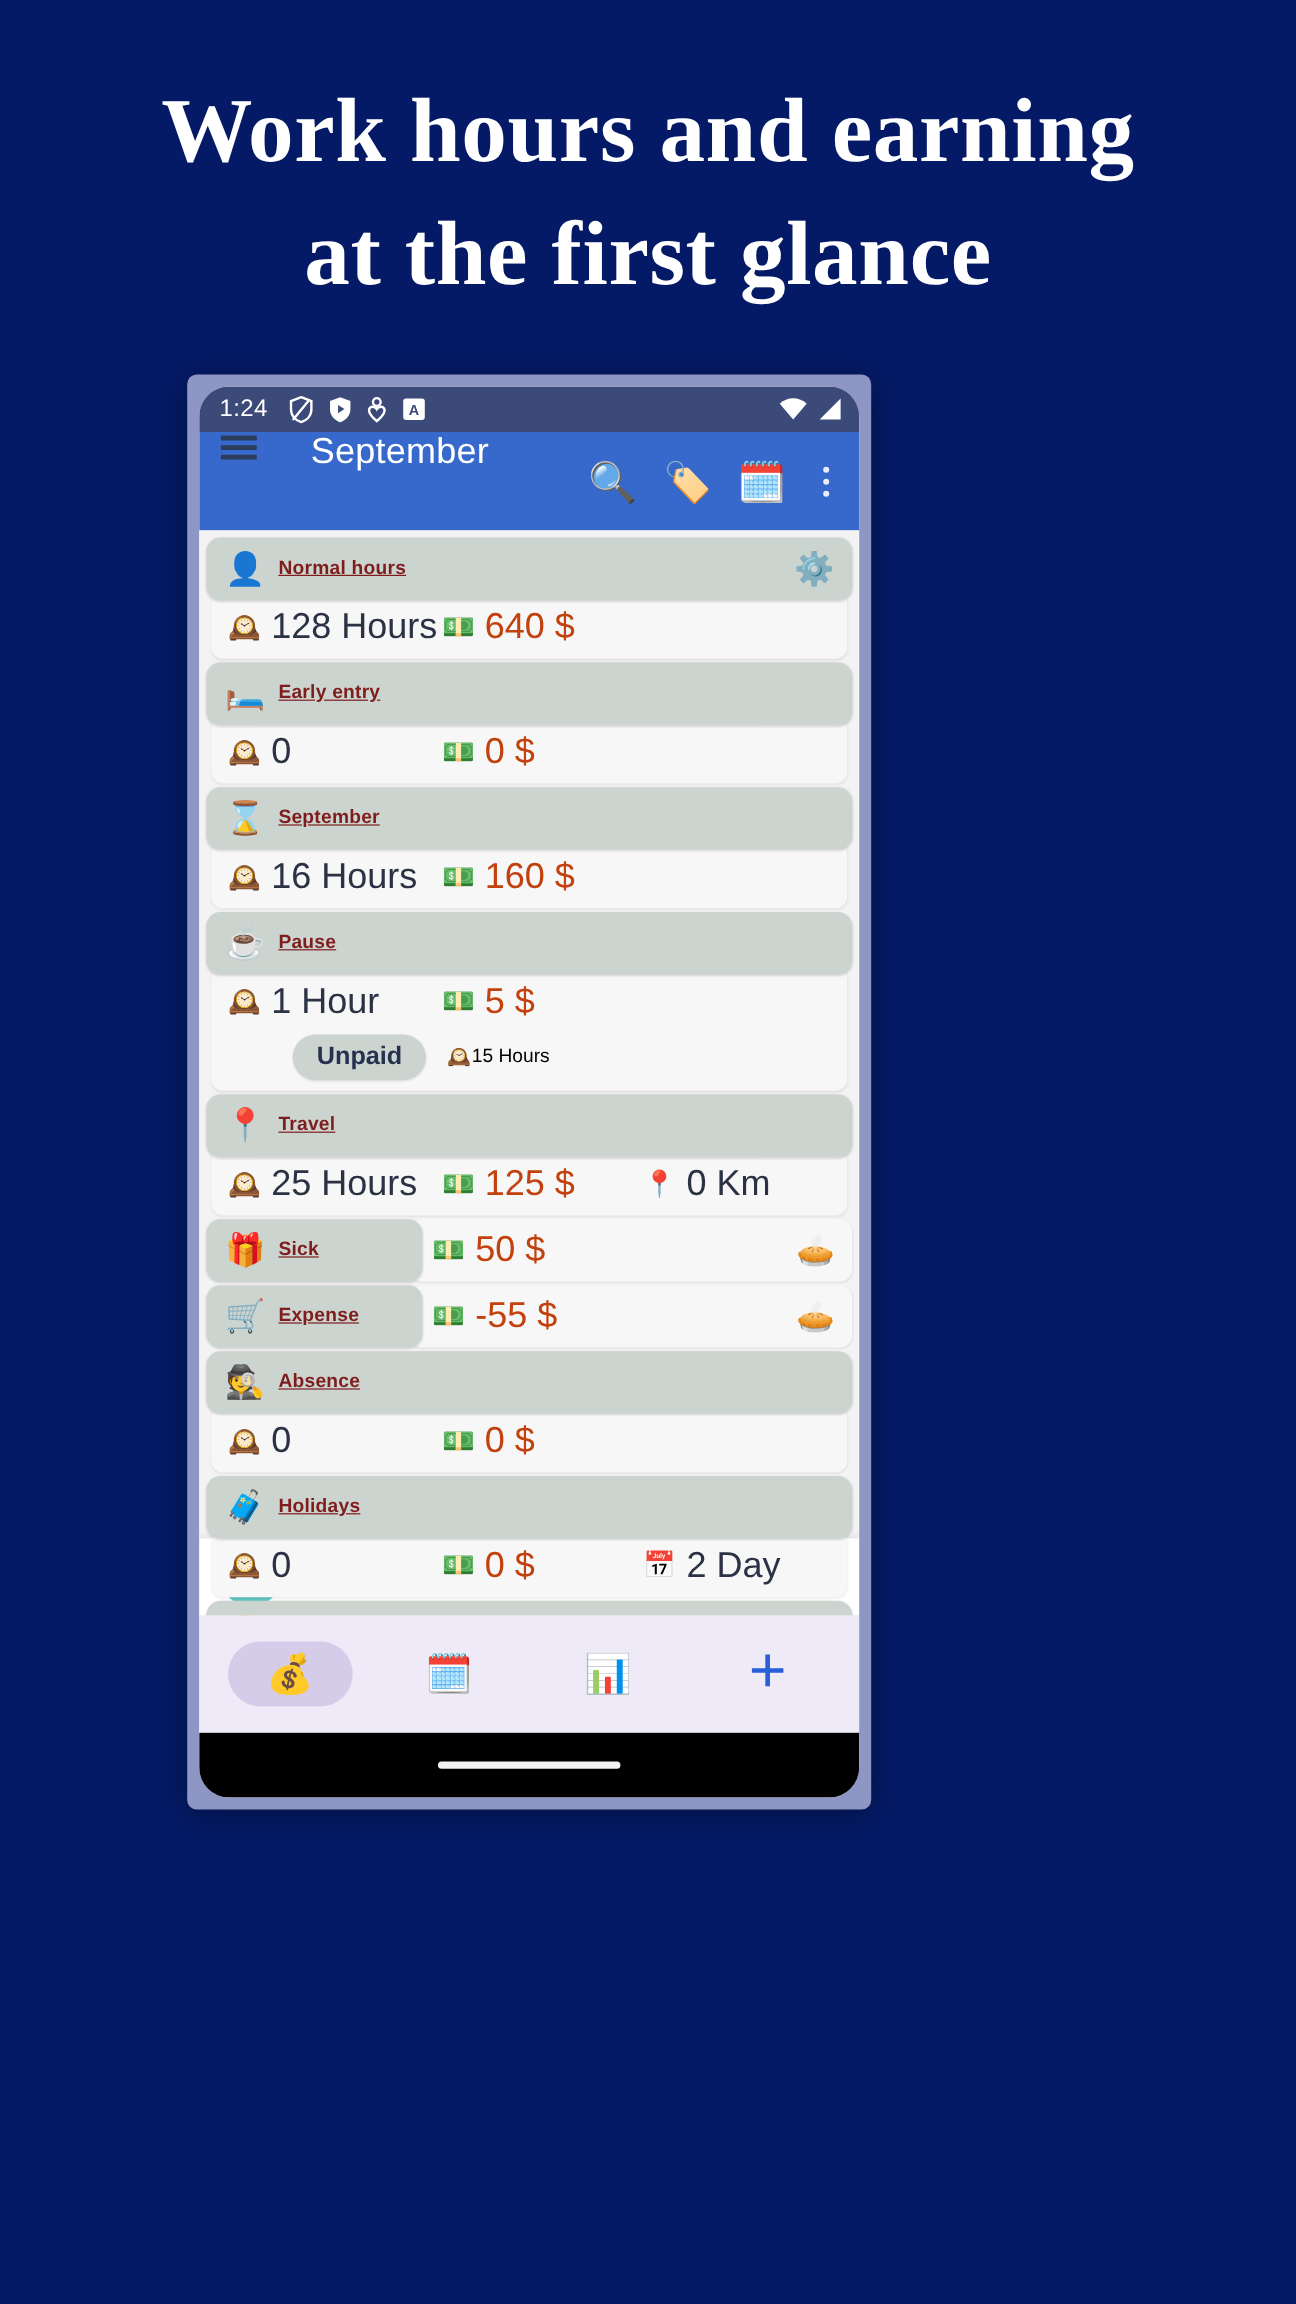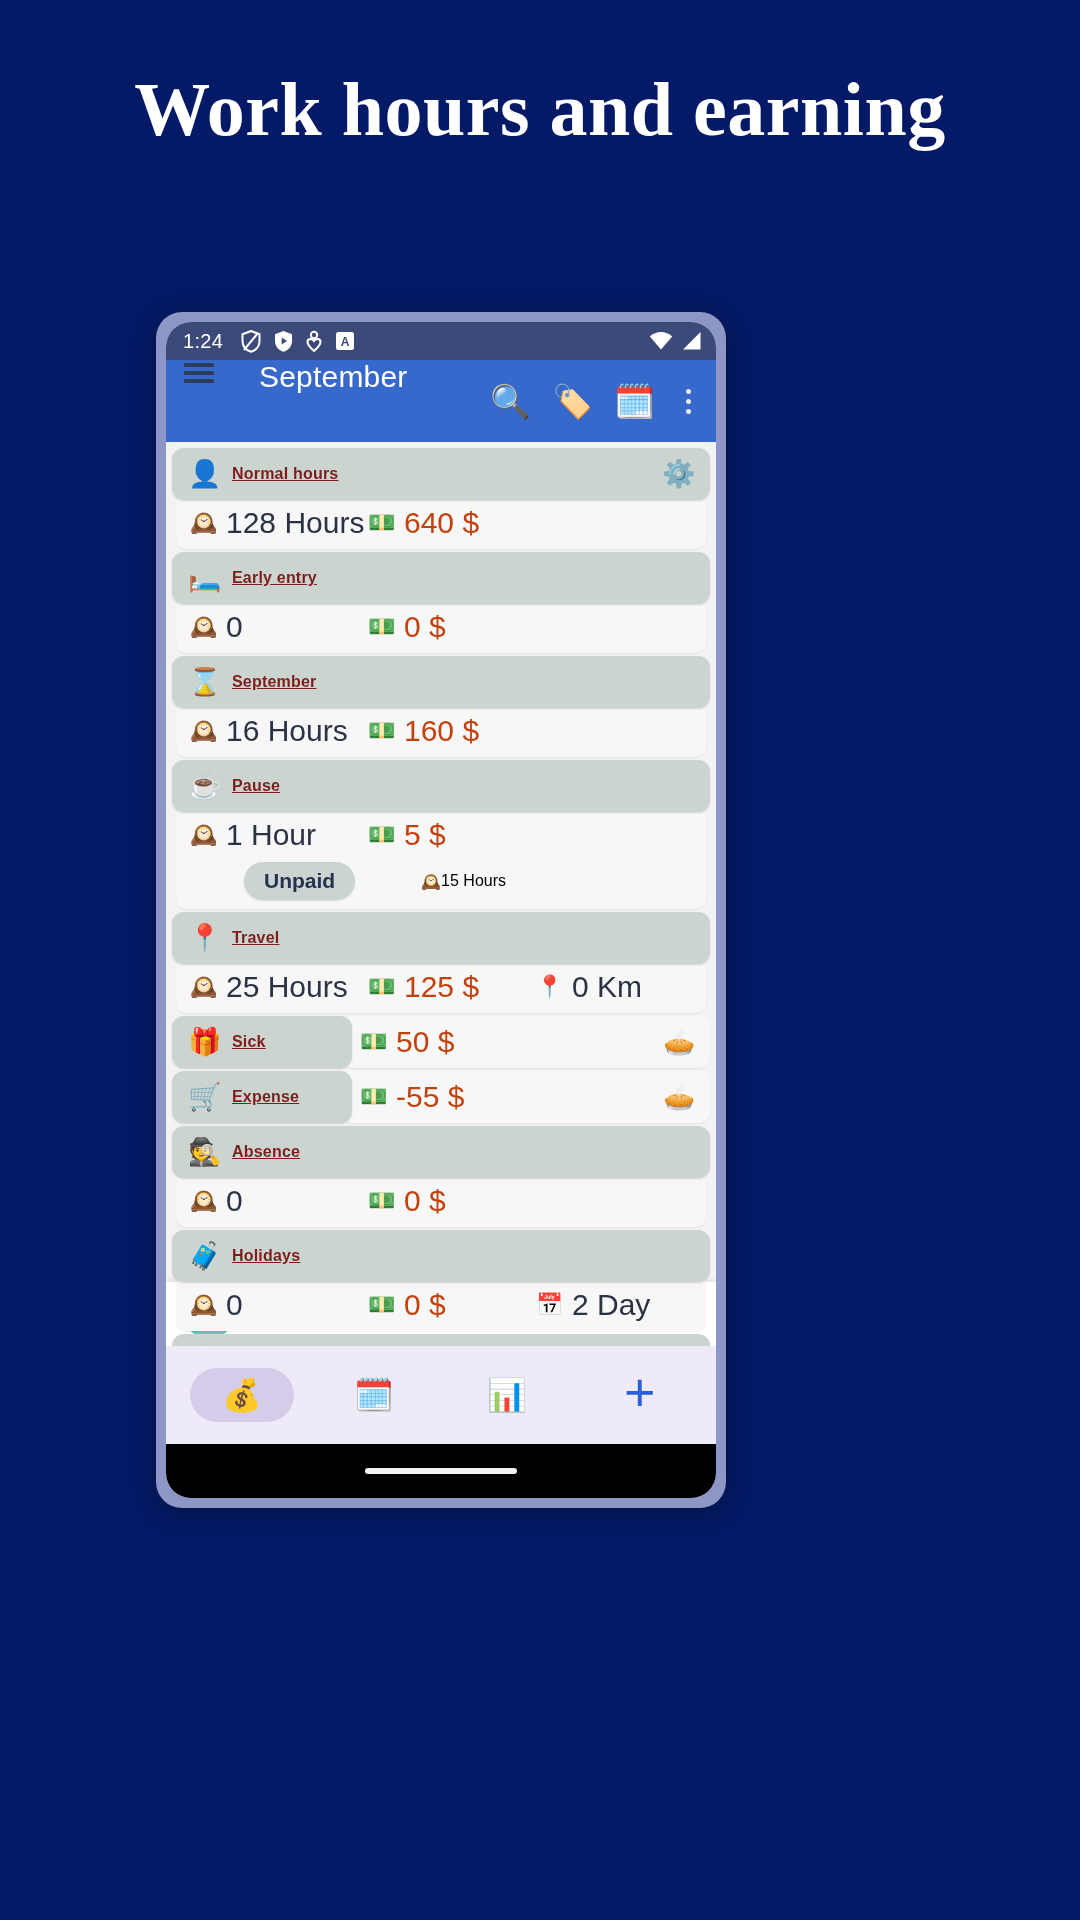--- a/index.html
+++ b/index.html
@@ -29,21 +29,21 @@
     padding: 0 60px;
   }
   .promo .l2 { display: block; }
 
   
   .phone-frame {
     position: absolute;
     left: 156px; top: 312px;
     width: 570px; height: 1196px;
     background: #8d96c4;
-    border-radius: 26px;
+    border-radius: 8px;
     padding: 10px;
     box-shadow: 0 4px 26px rgba(0,0,0,0.35);
   }
   .phone-screen {
     position: relative;
     width: 100%; height: 100%;
     background: #f1f1f3;
     border-radius: 25px;
     overflow: hidden;
     display: flex;
@@ -134,21 +134,21 @@
   .metric .m-ic { font-size: 22px; width: 28px; text-align: center; line-height: 1; }
   .metric .m-val {
     font-size: 30px;
     color: #2a3243;
     margin-left: 8px;
     white-space: nowrap;
   }
   .metric.money .m-val { color: #c2410c; }
   .m1 { width: 178px; }
   .m2 { width: 168px; }
-  .sub-row { display: flex; align-items: center; margin-top: 10px; padding-left: 54px; gap: 48px; }
+  .sub-row { display: flex; align-items: center; margin-top: 10px; padding-left: 54px; }
   .chip {
     background: #ccd4d0;
     border-radius: 19px;
     padding: 7px 20px;
     font-size: 21px;
     font-weight: bold;
     color: #25314f;
     box-shadow: 0 1px 2px rgba(0,0,0,0.12);
   }
   .sub-metric { display: flex; align-items: center; margin-left: 18px; }
@@ -256,20 +256,21 @@
     background: #f2f2f2;
   }
 </style>
 </head>
 <body>
 
 <div class="page">
 
   <div class="promo">
     <span>Work hours and earning</span>
+    <span class="l2">at the first glance</span>
   </div>
 
   <div class="phone-frame">
     <div class="phone-screen">
 
       <div class="statusbar">
         <span class="sb-time">1:24</span>
         <span class="sb-icons-left">
           <svg class="sb-ic" width="20" height="23" viewBox="0 0 20 23">
             <path d="M10 1 L18.5 4.2 V11 C18.5 16.5 14.6 20.3 10 21.8 C5.4 20.3 1.5 16.5 1.5 11 V4.2 Z" fill="none" stroke="#ffffff" stroke-width="2"></path>

